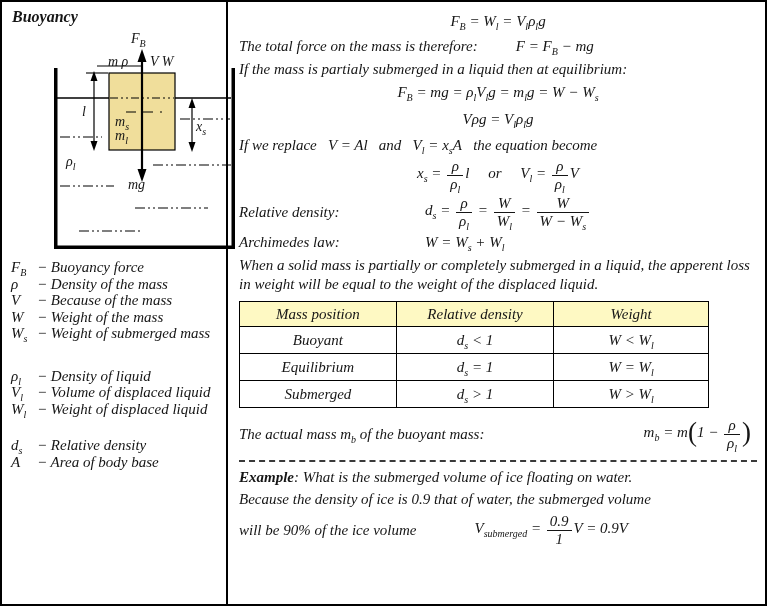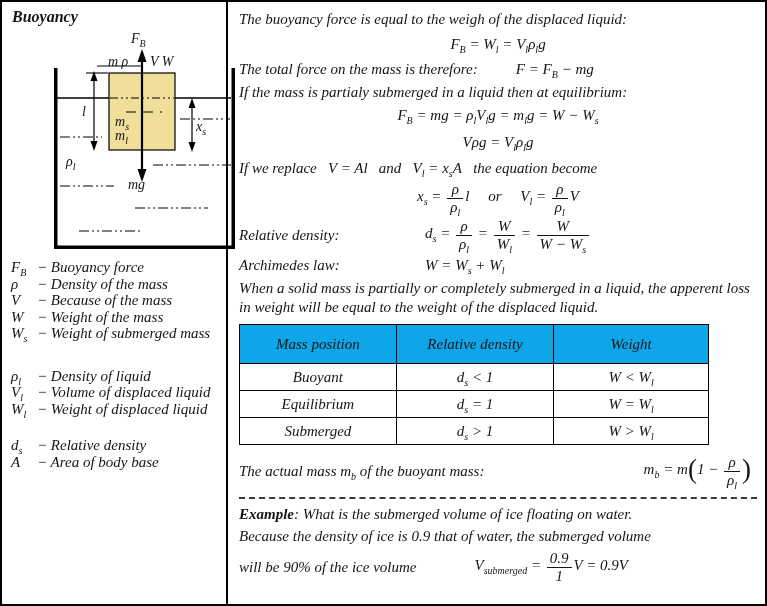--- a/index.html
+++ b/index.html
@@ -27,21 +27,21 @@
   .r-center { margin-top:5px; text-align:center; line-height:20px; }
   .r-flex { margin-top:5px; display:flex; align-items:center; line-height:20px; }
   .label-fixed { width:186px; flex:none; }
   .frac { display:inline-block; text-align:center; vertical-align:middle; margin:0 2px; line-height:1.1; }
   .fnum { display:block; padding:0 3px; border-bottom:1px solid #151515; }
   .fden { display:block; padding:0 3px; }
   .bigp { font-size:27px; font-style:normal; vertical-align:middle; line-height:0.85; position:relative; top:-2px; }
   .para { margin-top:4px; line-height:19px; }
   table.rel { border-collapse:collapse; margin-top:7px; width:470px; }
   table.rel th, table.rel td { border:1px solid #000; text-align:center; font-weight:normal; font-size:15px; }
-  table.rel th { height:39px; background:#0ea5e9; }
+  table.rel th { height:25px; background:#fef9c3; }
   table.rel td { height:27px; }
   .c1 { width:157px; } .c2 { width:158px; } .c3 { width:155px; }
   .dashed-div { margin-top:9px; border-top:2px dashed #3a3a3a; height:0; }
   .ex-line { line-height:20px; margin-top:2px; }
   .b { font-weight:bold; }
 </style>
 </head>
 <body>
 
 <div class="page">
@@ -112,21 +112,20 @@
       <div class="leg-row"><span class="sym"><span>ρ<sub>l</sub></span></span><span>− Density of liquid</span></div>
       <div class="leg-row"><span class="sym"><span>V<sub>l</sub></span></span><span>− Volume of displaced liquid</span></div>
       <div class="leg-row"><span class="sym"><span>W<sub>l</sub></span></span><span>− Weight of displaced liquid</span></div>
       <div class="gap20"></div>
       <div class="leg-row"><span class="sym"><span>d<sub>s</sub></span></span><span>− Relative density</span></div>
       <div class="leg-row"><span class="sym">A</span><span>− Area of body base</span></div>
     </div>
   </div>
 
   <div class="right">
-    <div class="r-text">The buoyancy force is equal to the weigh of the displaced liquid:</div>
     <div class="r-center"><span>F<sub>B</sub></span> = <span>W<sub>l</sub></span> = <span>V<sub>l</sub></span><span>ρ<sub>l</sub></span>g</div>
     <div class="r-flex">
       <span>The total force on the mass is therefore:</span>
       <span style="margin-left:38px;">F = <span>F<sub>B</sub></span> − mg</span>
     </div>
     <div class="r-text">If the mass is partialy submerged in a liquid then at equilibrium:</div>
     <div class="r-center" style="margin-top:3px;text-align:center;"><span>F<sub>B</sub></span> = mg = <span>ρ<sub>l</sub></span><span>V<sub>l</sub></span>g = <span>m<sub>l</sub></span>g = W − <span>W<sub>s</sub></span></div>
     <div class="r-center" style="margin-top:7px;">Vρg = <span>V<sub>l</sub></span><span>ρ<sub>l</sub></span>g</div>
     <div class="r-text" style="margin-top:6px;">If we replace &nbsp;&nbsp;V = Al&nbsp;&nbsp; and &nbsp;&nbsp;<span>V<sub>l</sub></span> = <span>x<sub>s</sub></span>A&nbsp;&nbsp; the equation become</div>
     <div class="r-center" style="margin-top:3px;"><span>x<sub>s</sub></span> = <span class="frac"><span class="fnum">ρ</span><span class="fden"><span>ρ<sub>l</sub></span></span></span>l&nbsp;&nbsp;&nbsp;&nbsp;&nbsp;or&nbsp;&nbsp;&nbsp;&nbsp;&nbsp;<span>V<sub>l</sub></span> = <span class="frac"><span class="fnum">ρ</span><span class="fden"><span>ρ<sub>l</sub></span></span></span>V</div>

